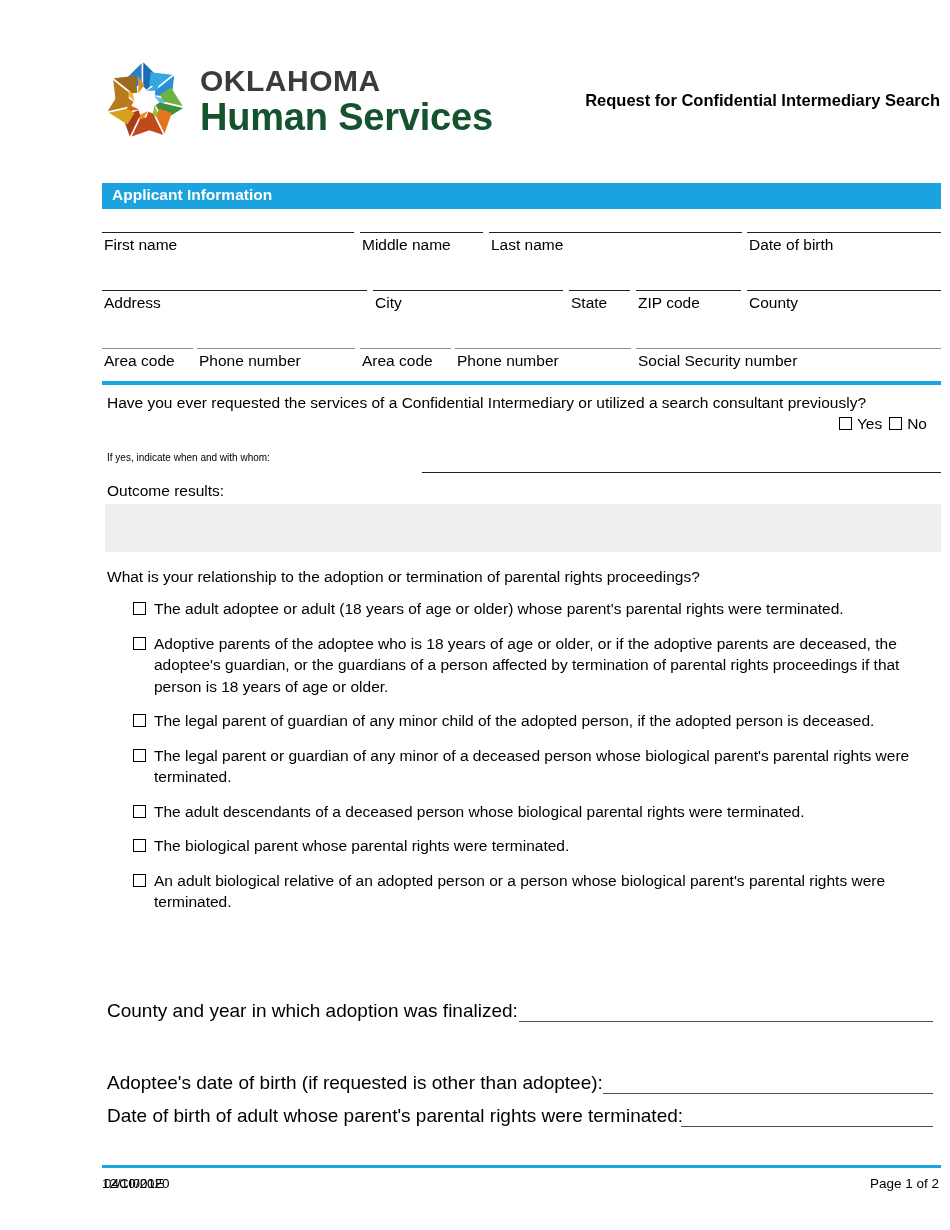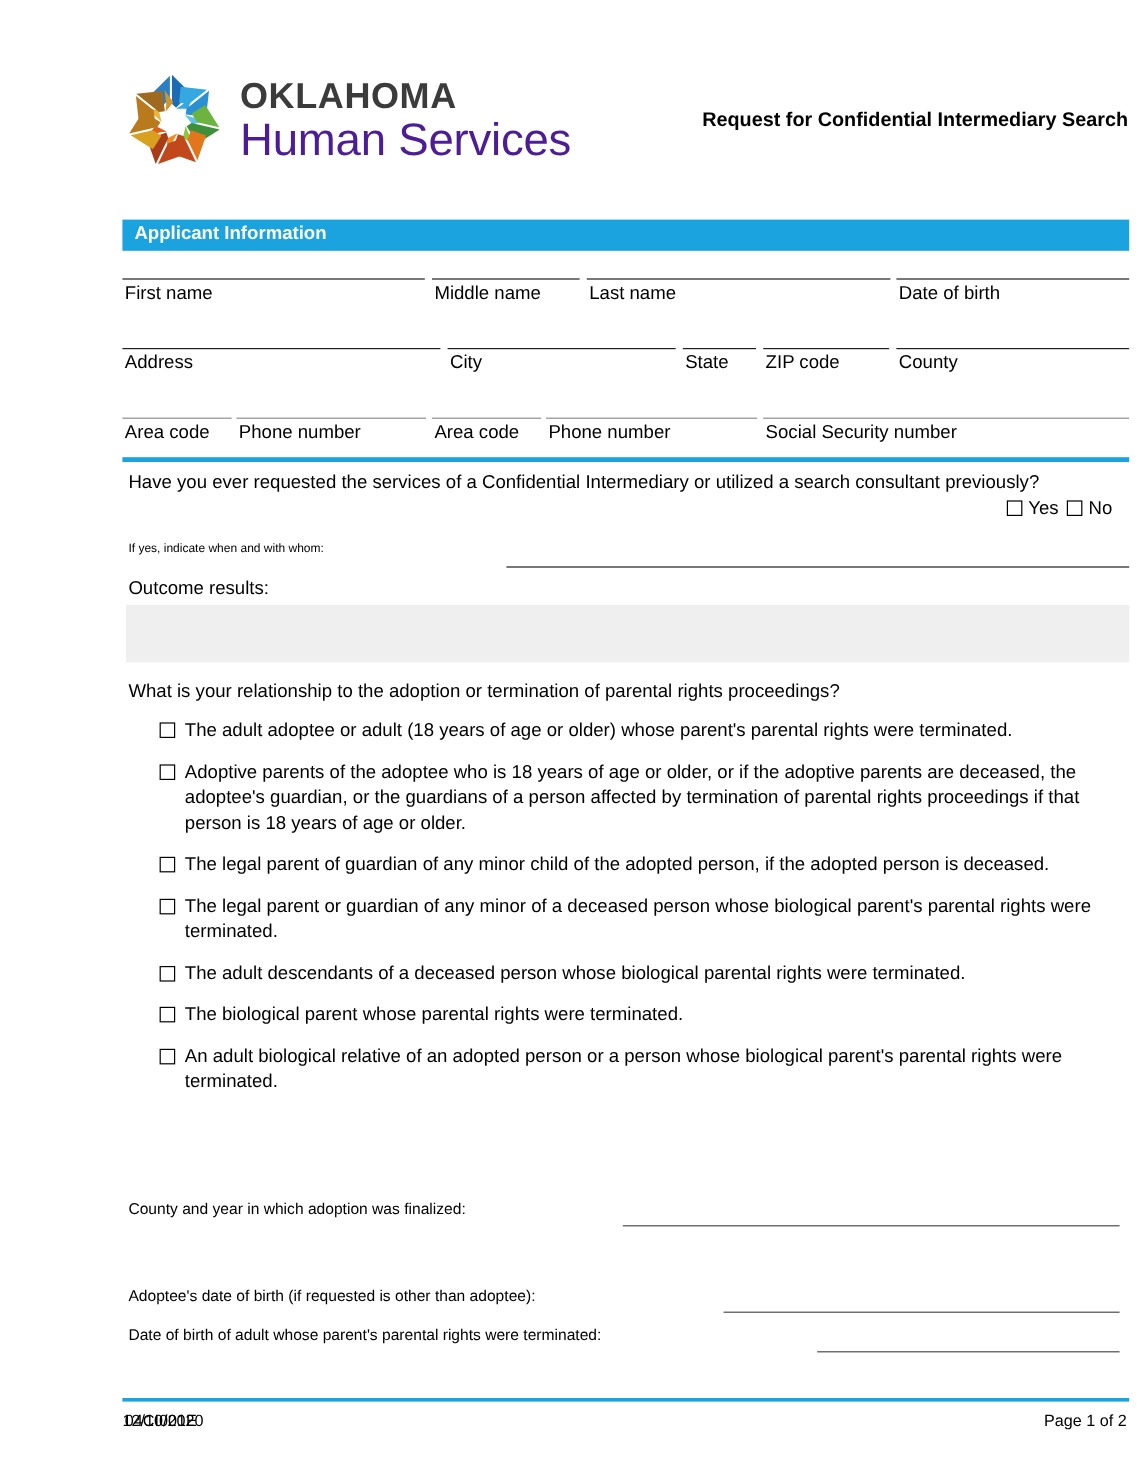--- a/index.html
+++ b/index.html
@@ -50,22 +50,22 @@
   }
   .logo-line1 {
     font-size: 30px;
     font-weight: bold;
     letter-spacing: 0.5px;
     color: #3b3b3b;
     display: block;
   }
   .logo-line2 {
     font-size: 38px;
-    font-weight: normal;
-    color: #4c1d95;
+    font-weight: bold;
+    color: #14532d;
     display: block;
     margin-top: 2px;
     letter-spacing: -0.2px;
   }
   .form-title {
     position: absolute;
     right: 57px;
     top: 43px;
     font-size: 16.5px;
     font-weight: bold;
@@ -236,21 +236,21 @@
     line-height: 21.5px;
     color: #000;
   }
 
   
   .fill-row {
     position: absolute;
     left: 60px;
     width: 826px;
     height: 24px;
-    font-size: 13px;
+    font-size: 19px;
   }
   .fill-row .ftxt {
     position: absolute;
     left: 0;
     top: 0;
     white-space: nowrap;
   }
   .fill-row .fline {
     position: absolute;
     right: 0;

